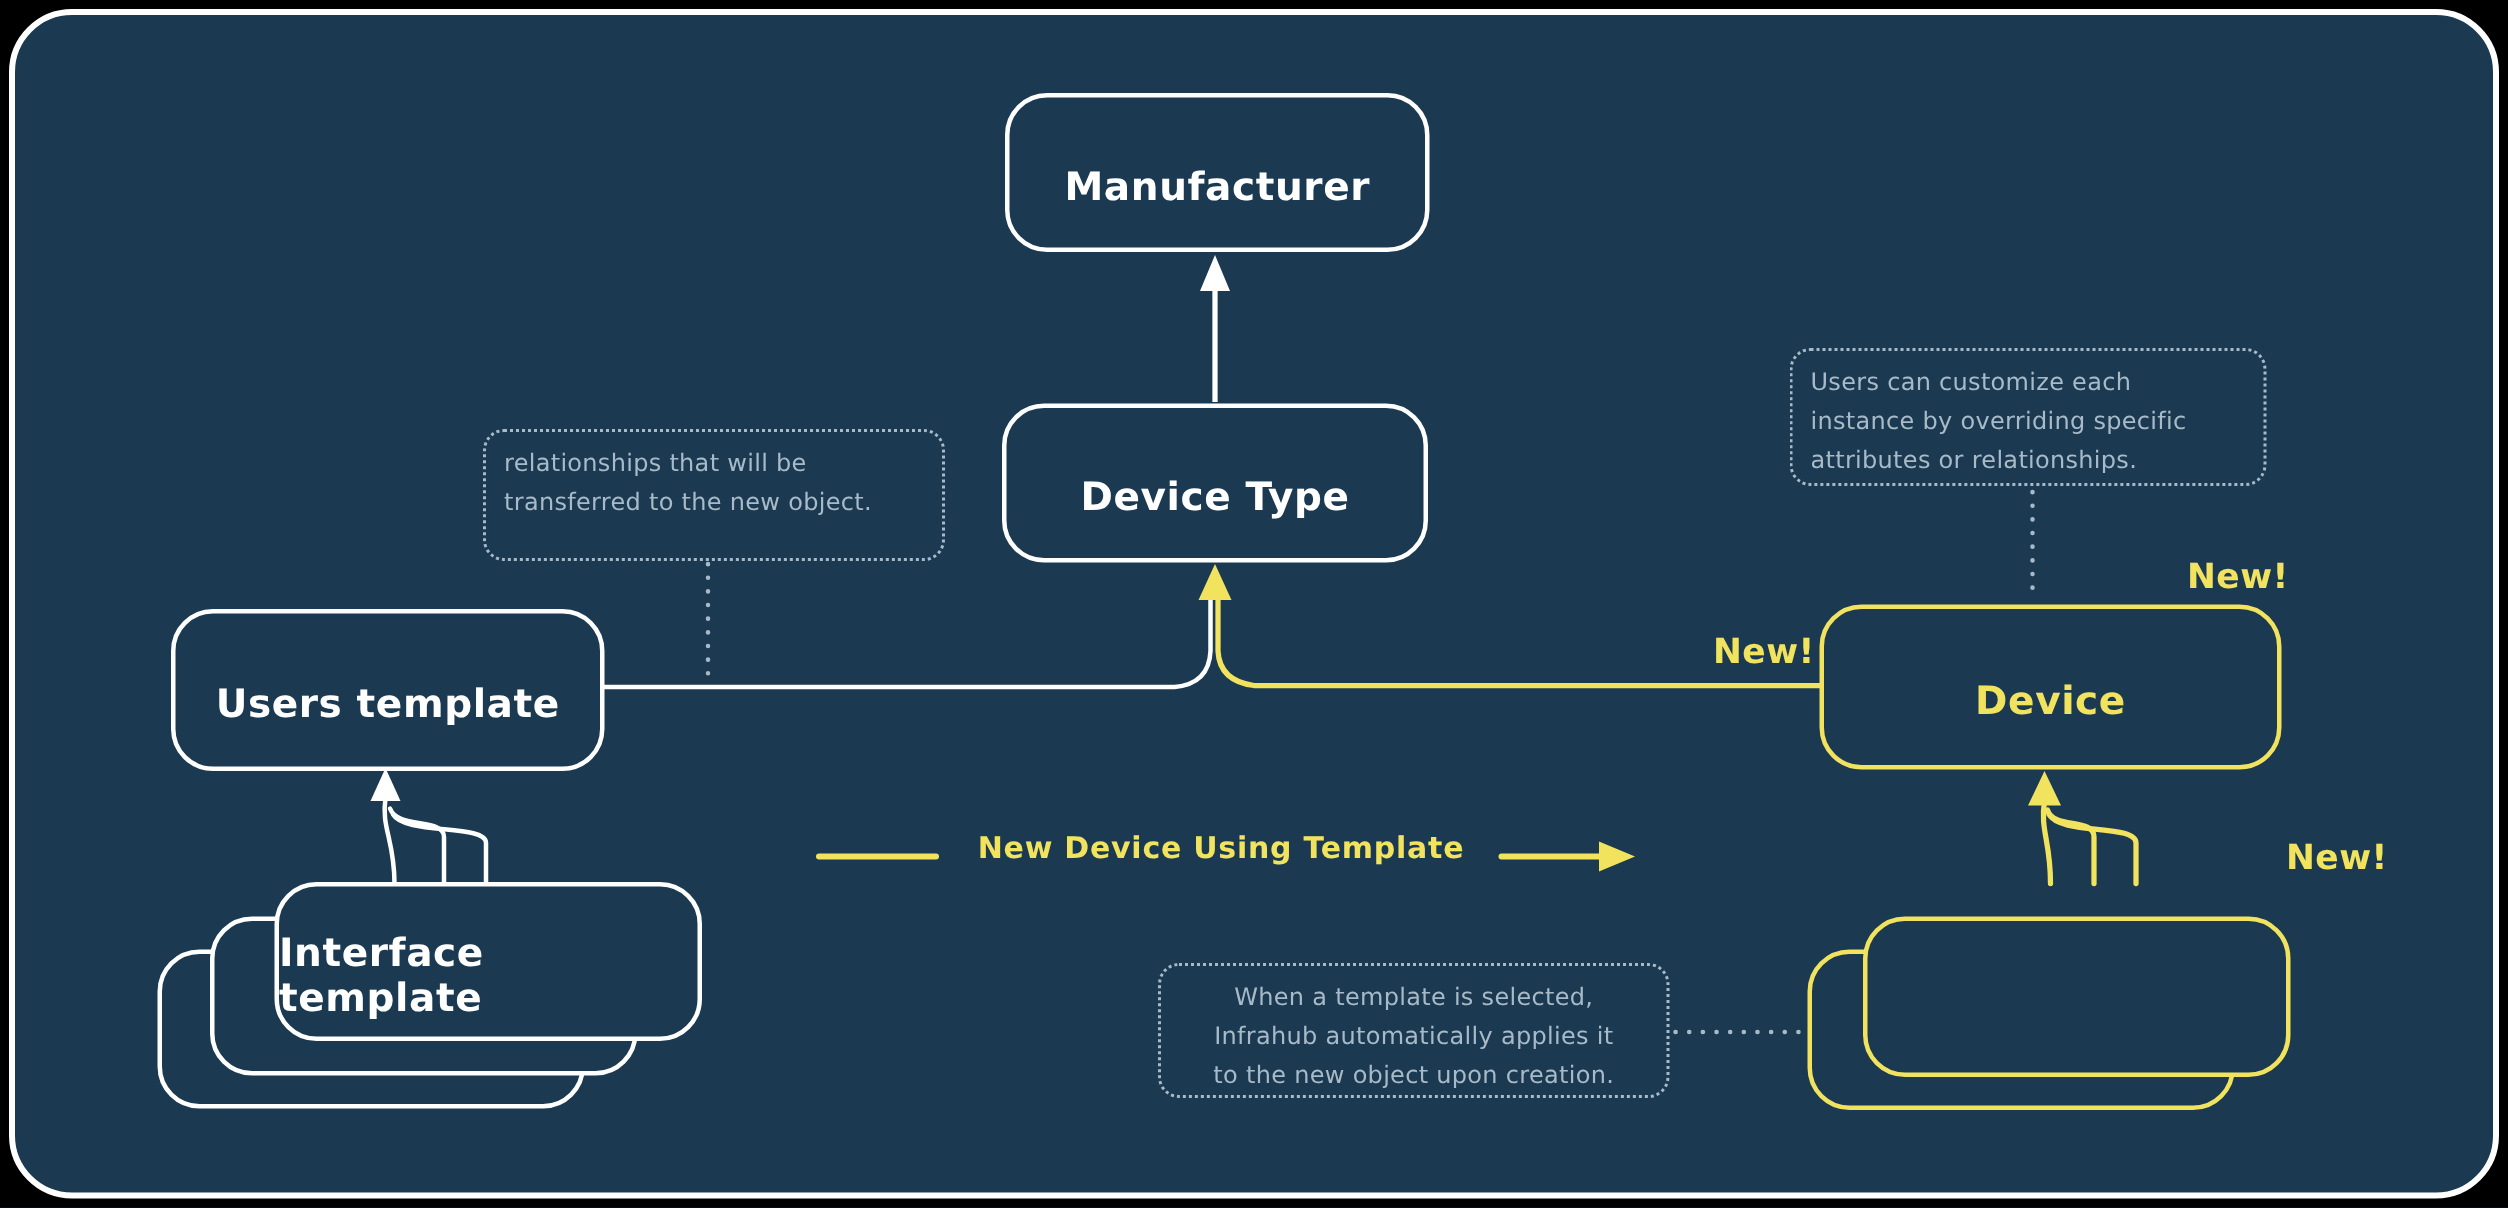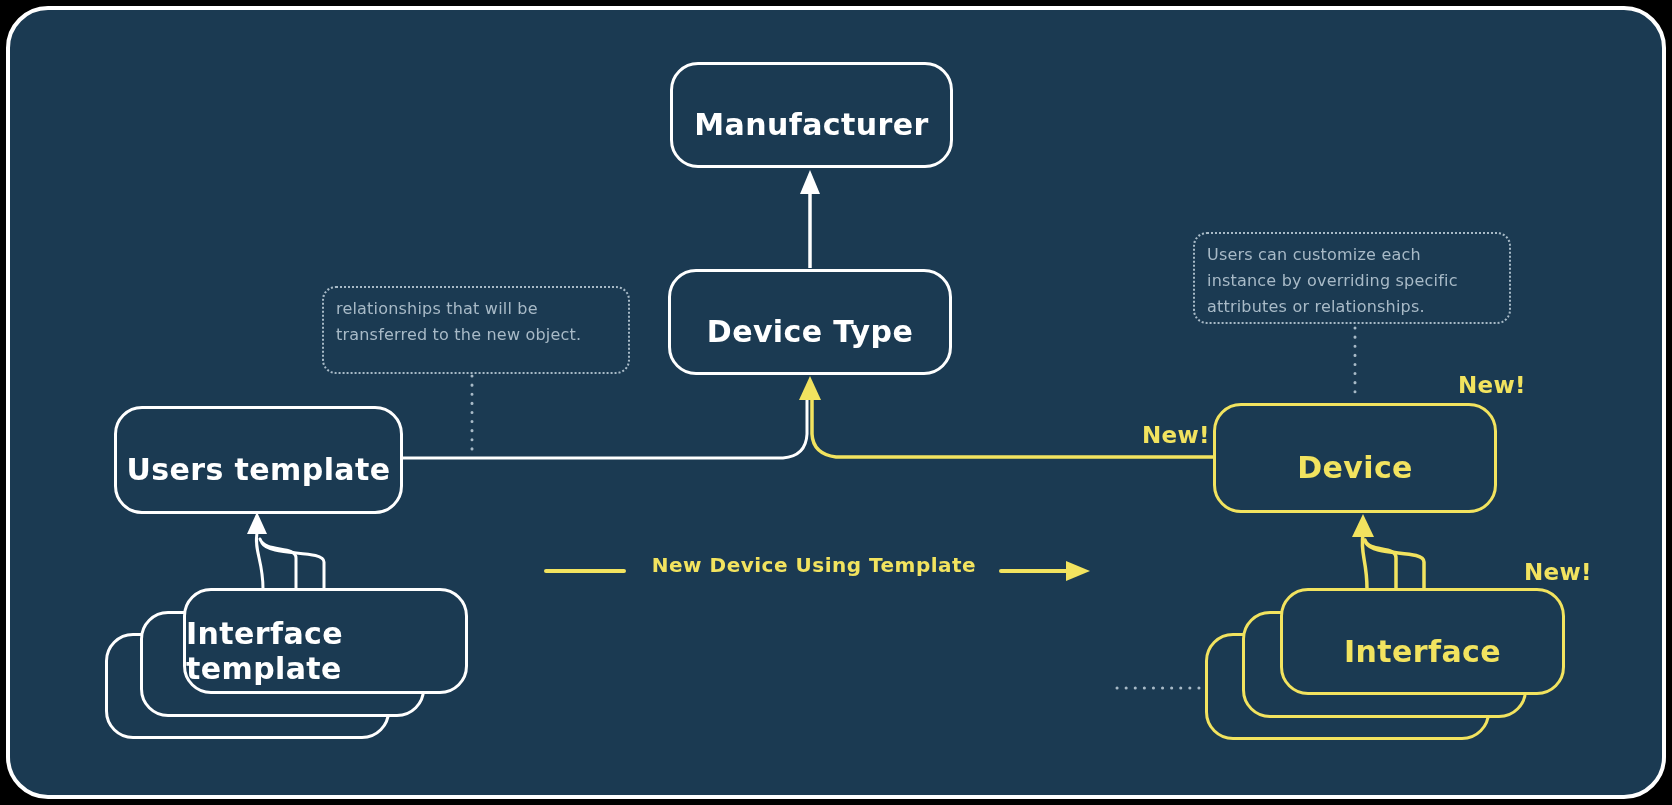--- a/index.html
+++ b/index.html
@@ -26,21 +26,21 @@
   .f-white{fill:var(--stroke-white);stroke:none;}
   .f-yellow{fill:var(--accent-yellow);stroke:none;}
 
   .node{
     position:absolute;box-sizing:border-box;background:var(--panel-bg);
     border:3px solid var(--stroke-white);border-radius:28px;
     display:flex;align-items:center;justify-content:center;
   }
   .node.yellow{border-color:var(--accent-yellow);}
   .node-label{
-    color:var(--stroke-white);font-size:30px;font-weight:bold;letter-spacing:.4px;margin-top:19px;
+    color:var(--stroke-white);font-size:26px;font-weight:bold;letter-spacing:.4px;margin-top:19px;
   }
   .node.yellow .node-label{color:var(--accent-yellow);}
 
   .note{
     position:absolute;box-sizing:border-box;
     border:2px dotted var(--note-gray);border-radius:14px;
     padding:8px 12px;color:var(--note-gray);
     font-size:16px;font-weight:400;line-height:26px;letter-spacing:.2px;
   }
   .flow-label{
@@ -103,47 +103,49 @@
   </div>
 
   <div class="node" style="left:668px;top:269px;width:284px;height:106px">
     <span class="node-label">Device Type</span>
   </div>
 
   <div class="node" style="left:114px;top:406px;width:289px;height:108px">
     <span class="node-label">Users template</span>
   </div>
 
-  <div class="node yellow" style="left:1213px;top:403px;width:284px;height:110px">
+  <div class="node yellow" style="left:1213px;top:403px;width:308px;height:110px">
     <span class="node-label">Device</span>
   </div>
 
   <div class="node" style="left:105px;top:633px;width:285px;height:106px"></div>
   <div class="node" style="left:140px;top:611px;width:285px;height:106px"></div>
   <div class="node" style="left:183px;top:588px;width:285px;height:106px">
     <span class="node-label">Interface template</span>
   </div>
 
   <div class="node yellow" style="left:1205px;top:633px;width:285px;height:107px"></div>
   <div class="node yellow" style="left:1242px;top:611px;width:285px;height:107px"></div>
-  <div class="node yellow" style="left:1280px;top:588px;width:285px;height:107px">
-    <span class="node-label">Interface</span>
-  </div>
 
   <div class="note" style="left:322px;top:286px;width:308px;height:88px">
     <div>relationships that will be</div>
     <div>transferred to the new object.</div>
   </div>
 
   <div class="note" style="left:1193px;top:232px;width:318px;height:92px">
     <div>Users can customize each</div>
     <div>instance by overriding specific</div>
     <div>attributes or relationships.</div>
   </div>
 
+  <div class="note" style="left:772px;top:642px;width:341px;height:90px;text-align:center">
+    <div>When a template is selected,</div>
+    <div>Infrahub automatically applies it</div>
+    <div>to the new object upon creation.</div>
+  </div>
 
   <div class="flow-label" style="left:628px;top:553px;width:372px">New Device Using Template</div>
 
   <div class="new-label" style="left:1142px;top:422px">New!</div>
   <div class="new-label" style="left:1458px;top:372px">New!</div>
   <div class="new-label" style="left:1524px;top:559px">New!</div>
 
 </div>
 
 </body></html>

